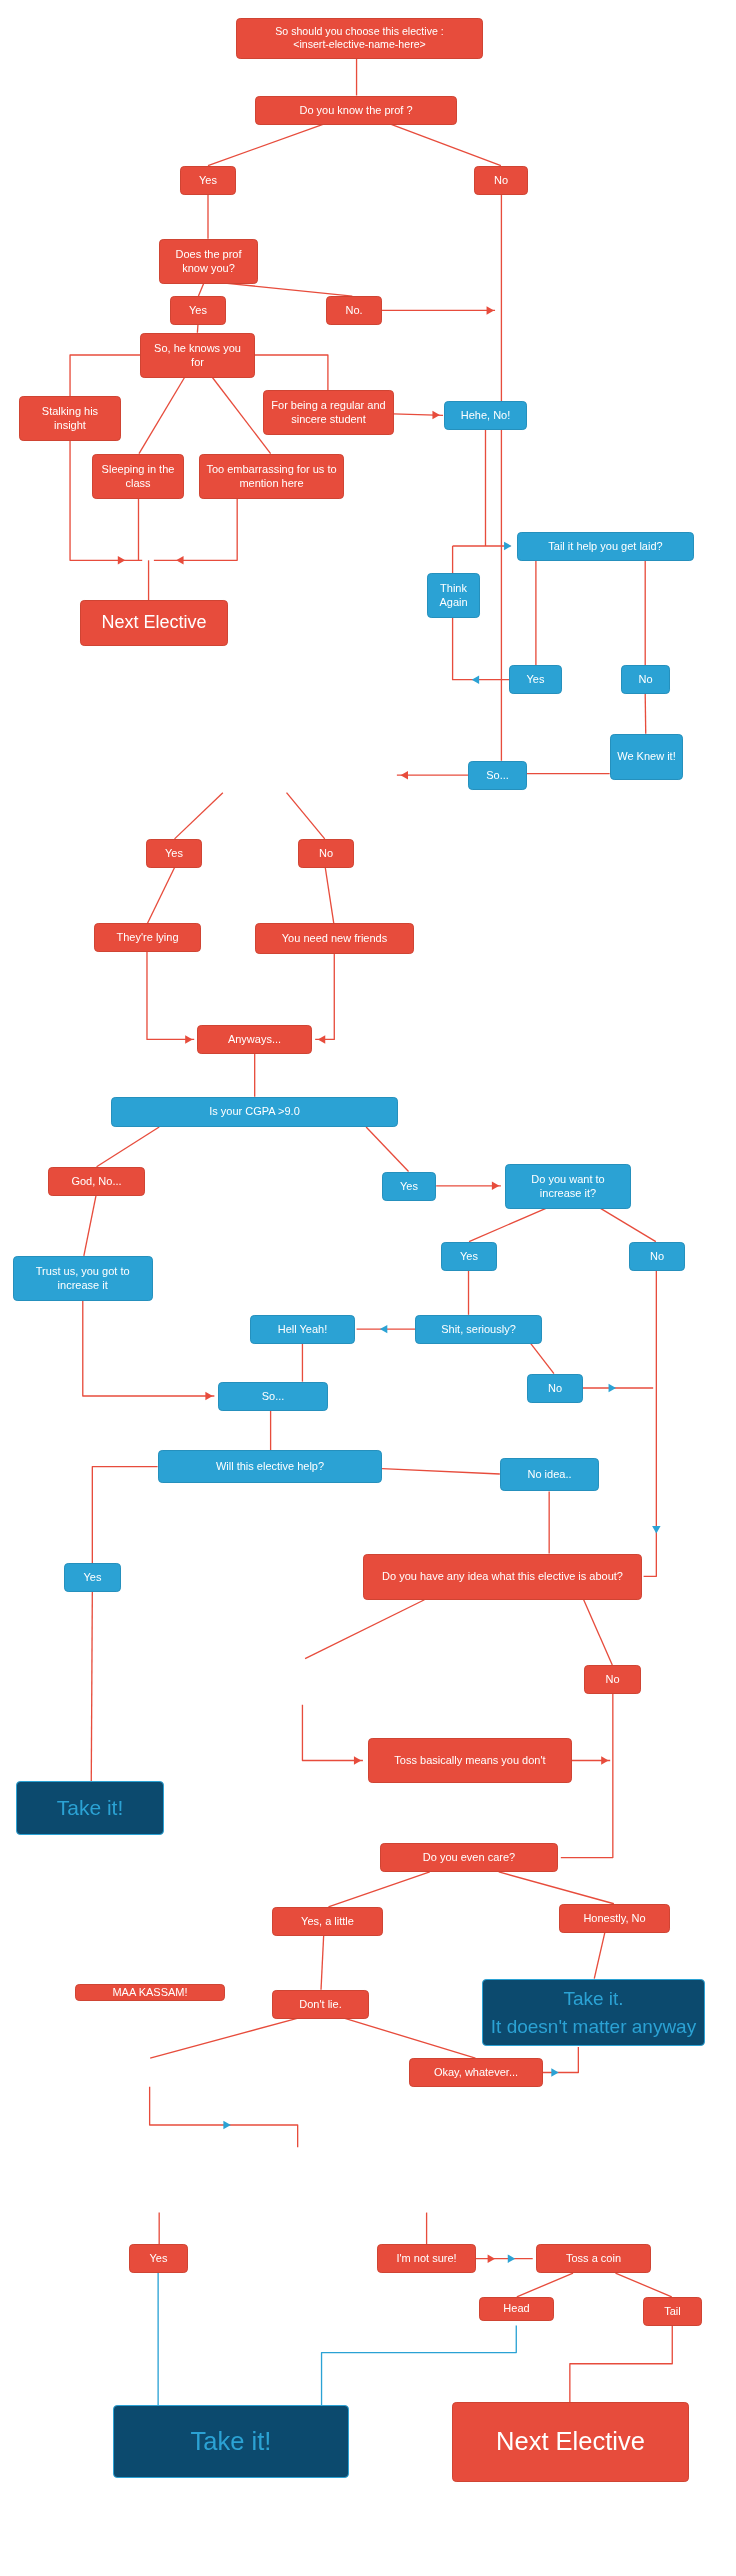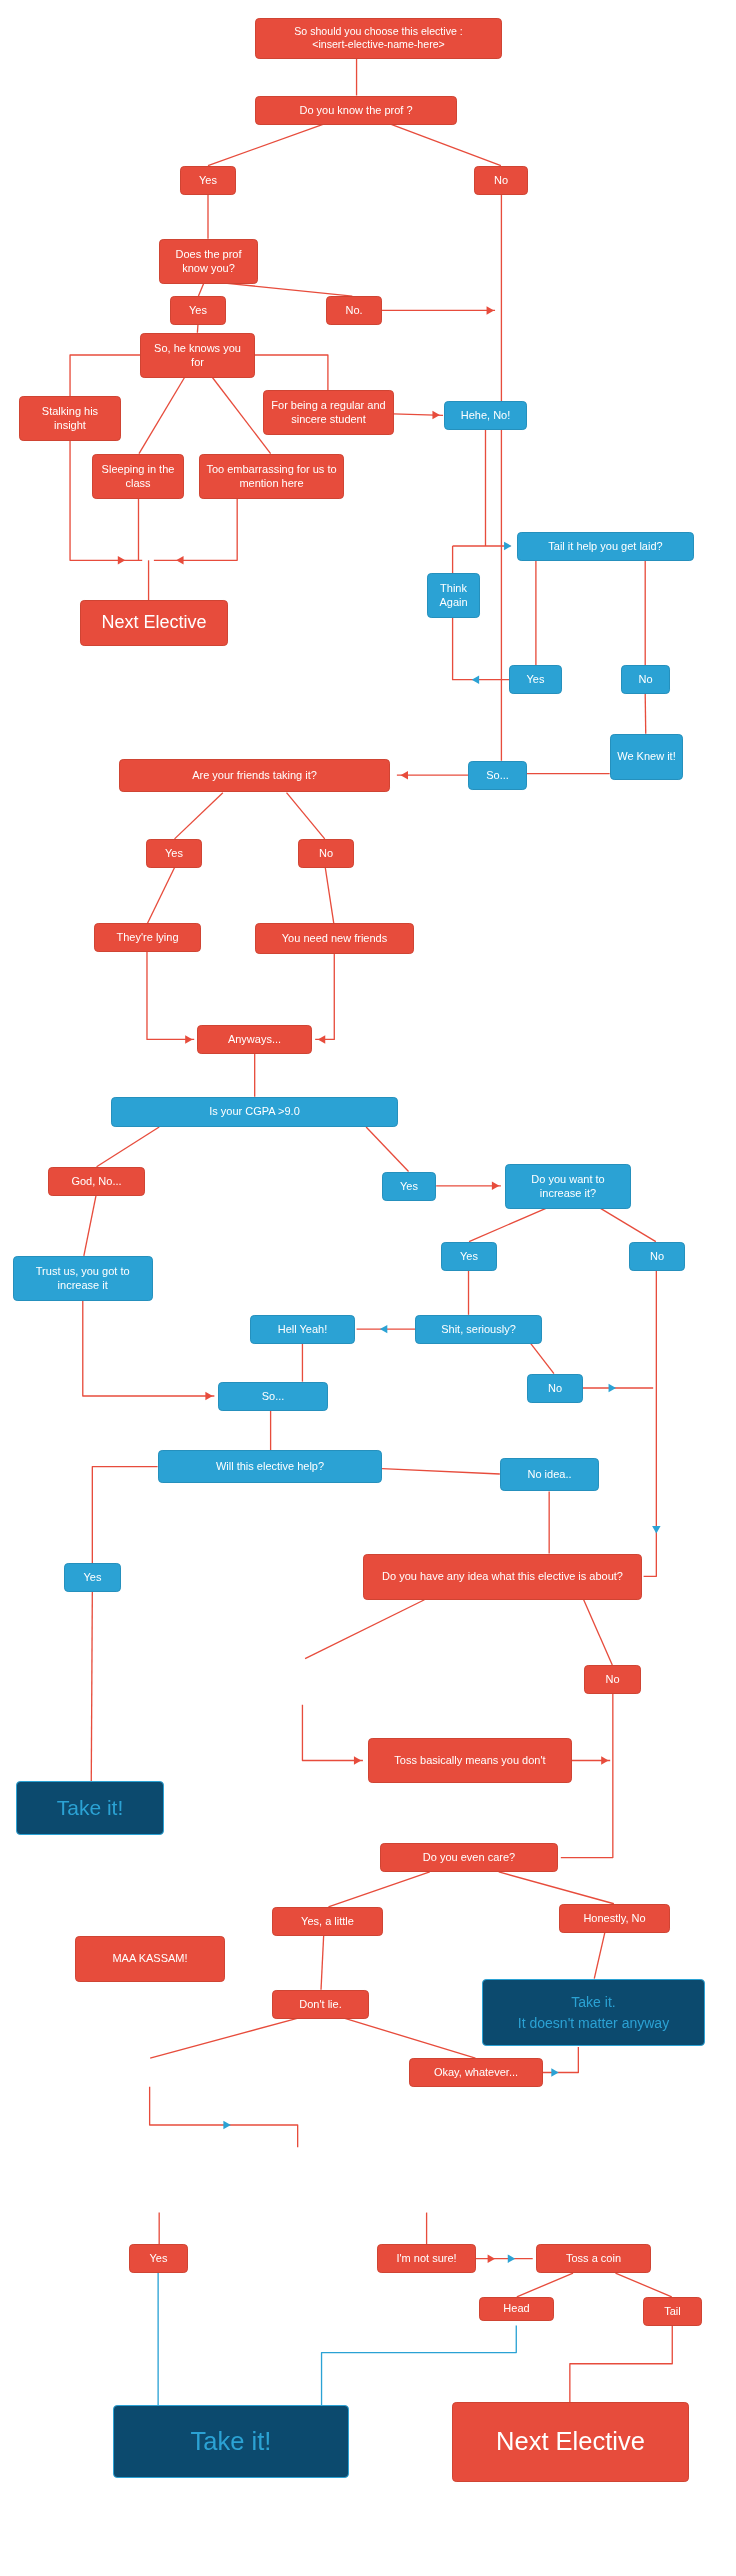--- a/index.html
+++ b/index.html
@@ -12,23 +12,23 @@
   .w-red{stroke:var(--line_red);stroke-width:2.5;fill:none;stroke-linejoin:round;}
   .w-blue{stroke:var(--line_blue);stroke-width:2.5;fill:none;stroke-linejoin:round;}
   .a-red{fill:var(--line_red);stroke:none;}
   .a-blue{fill:var(--line_blue);stroke:none;}
   .node{position:absolute;display:flex;flex-direction:column;align-items:center;justify-content:center;
         text-align:center;border-radius:4.2px;font-size:11px;line-height:1.22;color:#fff;
         padding:2.1px 5.3px;box-sizing:border-box;z-index:2;}
   .red{background:var(--red);border:1.1px solid #cf4433;}
   .blue{background:var(--blue);border:1.1px solid #2590bd;}
   .outline{background:#0c4a6e;border:1.6px solid var(--blue);color:var(--blue);}
-  .f20{font-size:10.6px;margin-left:19px;}
+  .f20{font-size:10.6px;}
   .f34{font-size:18px;}
-  .f27{font-size:14px;line-height:1.45;}
+  .f27{font-size:19px;line-height:1.45;}
   .f40{font-size:21px;}
   .f48{font-size:25.5px;}
   .node span{display:block;}
 </style>
 </head>
 <body>
 
 <div class="canvas">
 
   <svg class="wires" width="737" height="2576" viewBox="0 0 1389 4855">
@@ -145,21 +145,20 @@
   <div class="node red" style="left:263px;top:390px;width:131px;height:45px">For being a regular and sincere student</div>
   <div class="node blue" style="left:444px;top:401px;width:83px;height:29px">Hehe, No!</div>
   <div class="node red" style="left:92px;top:454px;width:92px;height:45px">Sleeping in the class</div>
   <div class="node red" style="left:199px;top:454px;width:145px;height:45px">Too embarrassing for us to mention here</div>
   <div class="node blue" style="left:517px;top:532px;width:177px;height:29px">Tail it help you get laid?</div>
   <div class="node blue" style="left:427px;top:573px;width:53px;height:45px">Think Again</div>
   <div class="node red f34" style="left:80px;top:600px;width:148px;height:46px">Next Elective</div>
   <div class="node blue" style="left:509px;top:665px;width:53px;height:29px">Yes</div>
   <div class="node blue" style="left:621px;top:665px;width:49px;height:29px">No</div>
   <div class="node blue" style="left:610px;top:734px;width:73px;height:46px">We Knew it!</div>
-  <div class="node red" style="left:119px;top:759px;width:271px;height:33px">Are your friends taking it?</div>
   <div class="node blue" style="left:468px;top:761px;width:59px;height:29px">So...</div>
   <div class="node red" style="left:146px;top:839px;width:56px;height:29px">Yes</div>
   <div class="node red" style="left:298px;top:839px;width:56px;height:29px">No</div>
   <div class="node red" style="left:94px;top:923px;width:107px;height:29px">They're lying</div>
   <div class="node red" style="left:255px;top:923px;width:159px;height:31px">You need new friends</div>
   <div class="node red" style="left:197px;top:1025px;width:115px;height:29px">Anyways...</div>
   <div class="node blue" style="left:111px;top:1097px;width:287px;height:30px">Is your CGPA &gt;9.0</div>
   <div class="node red" style="left:48px;top:1167px;width:97px;height:29px">God, No...</div>
   <div class="node blue" style="left:382px;top:1172px;width:54px;height:29px">Yes</div>
   <div class="node blue" style="left:505px;top:1164px;width:126px;height:45px">Do you want to increase it?</div>
@@ -178,21 +177,21 @@
   <div class="node red" style="left:368px;top:1738px;width:204px;height:45px">Toss basically means you don't</div>
   <div class="node outline f40" style="left:16px;top:1781px;width:148px;height:54px">Take it!</div>
   <div class="node red" style="left:380px;top:1843px;width:178px;height:29px">Do you even care?</div>
   <div class="node red" style="left:272px;top:1907px;width:111px;height:29px">Yes, a little</div>
   <div class="node red" style="left:559px;top:1904px;width:111px;height:29px">Honestly, No</div>
   <div class="node red" style="left:272px;top:1990px;width:97px;height:29px">Don't lie.</div>
   <div class="node outline f27" style="left:482px;top:1979px;width:223px;height:67px">
     <span>Take it.</span>
     <span>It doesn't matter anyway</span>
   </div>
-  <div class="node red" style="left:75px;top:1936px;width:150px;height:46px">MAA KASSAM!</div>
+  <div class="node red" style="left:75px;top:1984px;width:150px;height:17px">MAA KASSAM!</div>
   <div class="node red" style="left:409px;top:2058px;width:134px;height:29px">Okay, whatever...</div>
   <div class="node red" style="left:129px;top:2244px;width:59px;height:29px">Yes</div>
   <div class="node red" style="left:377px;top:2244px;width:99px;height:29px">I'm not sure!</div>
   <div class="node red" style="left:536px;top:2244px;width:115px;height:29px">Toss a coin</div>
   <div class="node red" style="left:479px;top:2297px;width:75px;height:24px">Head</div>
   <div class="node red" style="left:643px;top:2297px;width:59px;height:29px">Tail</div>
   <div class="node outline f48" style="left:113px;top:2405px;width:236px;height:73px">Take it!</div>
   <div class="node red f48" style="left:452px;top:2402px;width:237px;height:80px">Next Elective</div>
 
 </div>

